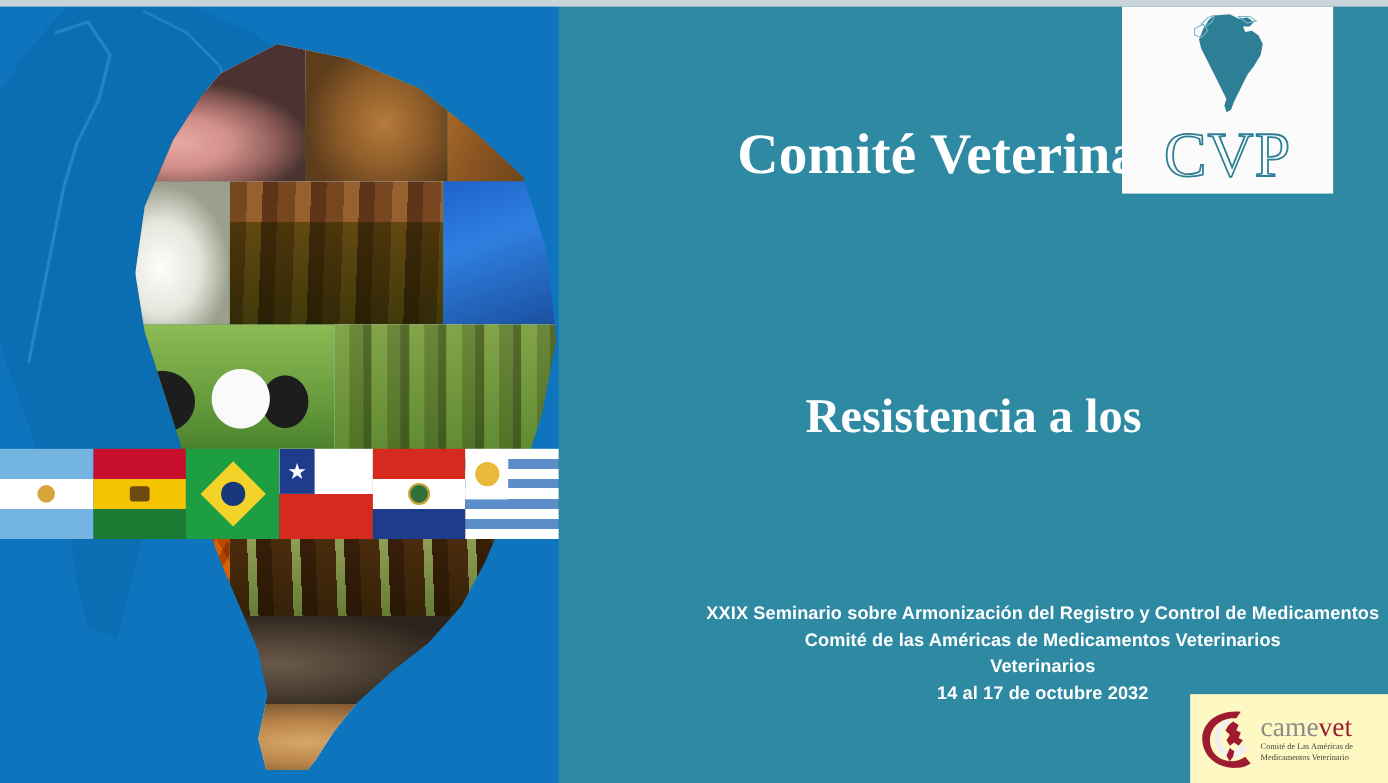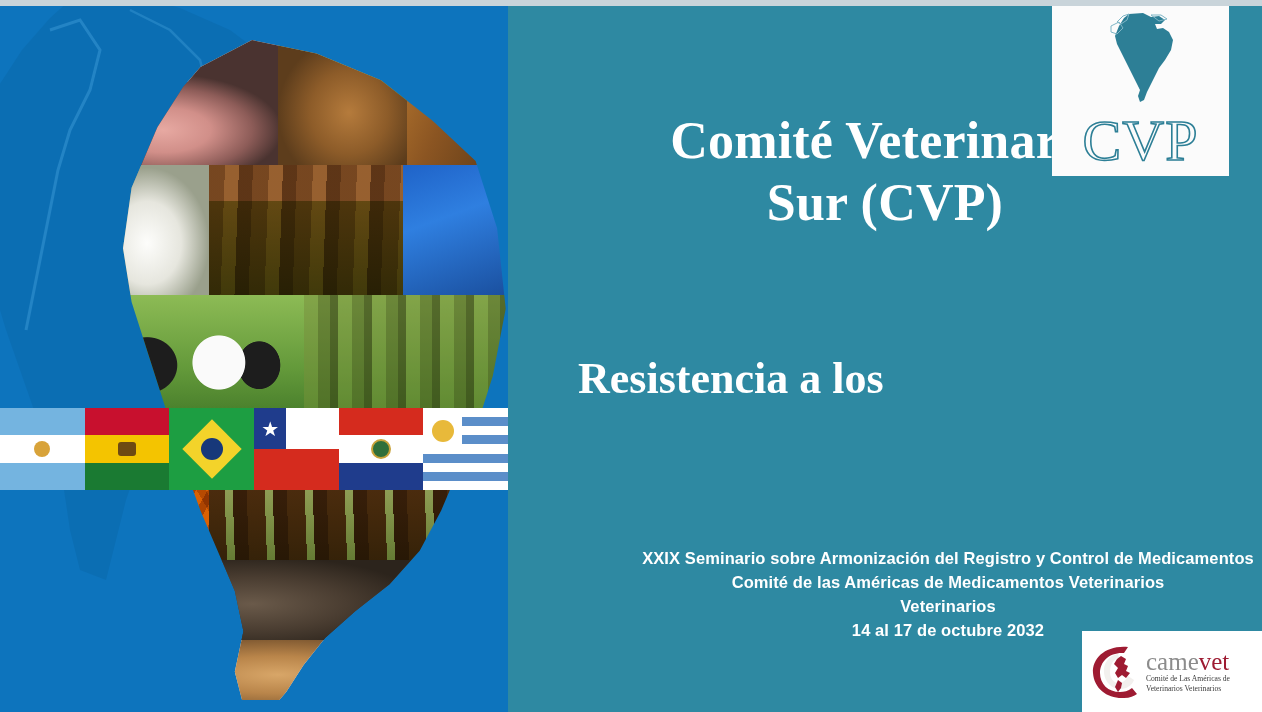--- a/index.html
+++ b/index.html
@@ -133,41 +133,41 @@
                 rgba(13,116,189,0) 86%,rgba(13,116,189,.28) 100%);pointer-events:none;}
 
   
   .right-panel{position:absolute;left:508px;top:0;width:754px;height:712px;background:#2e89a2;}
 
   .title-block{position:absolute;left:0;top:110px;width:754px;text-align:center;
      padding:0 40px;box-sizing:border-box;}
   .title-line{font-family:"Liberation Serif",serif;font-weight:bold;color:#ffffff;
      font-size:52px;line-height:62px;letter-spacing:.2px;}
 
-  .subtitle-block{position:absolute;left:0;top:352px;width:754px;text-align:left;
+  .subtitle-block{position:absolute;left:0;top:352px;width:754px;text-align:center;
      padding:0 70px;box-sizing:border-box;}
   .subtitle-line{font-family:"Liberation Serif",serif;font-weight:bold;color:#ffffff;
      font-size:44px;line-height:54px;}
 
   .footer-block{position:absolute;left:0;top:546px;width:792px;text-align:center;
      padding:0 18px;box-sizing:border-box;margin-left:44px;}
   .footer-line{font-family:"Liberation Sans",sans-serif;font-weight:bold;color:#ffffff;
      font-size:16.5px;line-height:24px;letter-spacing:.1px;}
 
   
-  .cvp-logo{position:absolute;left:1052px;top:6px;width:177px;height:170px;
+  .cvp-logo{position:absolute;left:1020px;top:6px;width:192px;height:170px;
      background:#fbfbfb;z-index:30;overflow:hidden;}
   .cvp-map{position:absolute;left:50%;top:6px;transform:translateX(-50%);width:84px;height:92px;}
   .cvp-word{position:absolute;left:0;bottom:6px;width:100%;text-align:center;
      font-family:"Liberation Serif",serif;font-size:58px;line-height:58px;
      color:transparent;-webkit-text-stroke:1.6px #2d7f96;letter-spacing:1px;}
 
   
   .camevet-logo{position:absolute;left:1082px;top:631px;width:180px;height:81px;
-     background:#ffffff;z-index:30;display:flex;align-items:center;overflow:hidden;}
+     background:#fef9c3;z-index:30;display:flex;align-items:center;overflow:hidden;}
   .cam-globe{flex:0 0 56px;height:60px;position:relative;margin-left:6px;}
   .cam-text{flex:1;padding-left:2px;}
   .cam-word{font-family:"Liberation Serif",serif;font-size:25px;line-height:25px;color:#8c8c8c;}
   .cam-word b{color:#9e1b32;font-weight:normal;}
   .cam-tag{font-family:"Liberation Serif",serif;font-size:7.6px;line-height:10px;color:#3a3a3a;}
 </style>
 </head>
 <body>
 
 <div class="slide">
@@ -239,21 +239,20 @@
         <div class="canton"></div>
         <div class="sun"></div>
       </div>
     </div>
   </div>
 
   <div class="right-panel">
 
     <div class="title-block">
       <div class="title-line">Comité Veterinario</div>
-      <div class="title-line">Sur (CVP)</div>
     </div>
 
     <div class="subtitle-block">
       <div class="subtitle-line">Resistencia a los</div>
     </div>
 
     <div class="footer-block">
       <div class="footer-line">XXIX Seminario sobre Armonización del Registro y Control de Medicamentos</div>
       <div class="footer-line">Comité de las Américas de Medicamentos Veterinarios</div>
       <div class="footer-line">Veterinarios</div>
@@ -282,17 +281,17 @@
         <path d="M30,12 C20,14 15,22 16,31 C17,41 25,48 34,47 C40,46 44,43 46,38
                  L40,34 C38,38 35,41 31,41 C25,41 22,36 22,30 C22,23 25,17 31,16 Z" fill="#f2f0ee"></path>
         <path d="M33,14 L38,17 L36,22 L40,24 L38,29 L42,31 L38,36 L34,33 L30,36
                  L27,31 L30,26 L26,22 L29,17 Z" fill="#9e1b32"></path>
         <path d="M30,38 L34,41 L33,46 L30,50 L27,45 Z" fill="#9e1b32"></path>
       </svg>
     </div>
     <div class="cam-text">
       <div class="cam-word"><span>came</span><b>vet</b></div>
       <div class="cam-tag">Comité de Las Américas de</div>
-      <div class="cam-tag">Veterinarios Veterinarios</div>
+      <div class="cam-tag">Medicamentos Veterinario</div>
     </div>
   </div>
 
 </div>
 
 </body></html>

